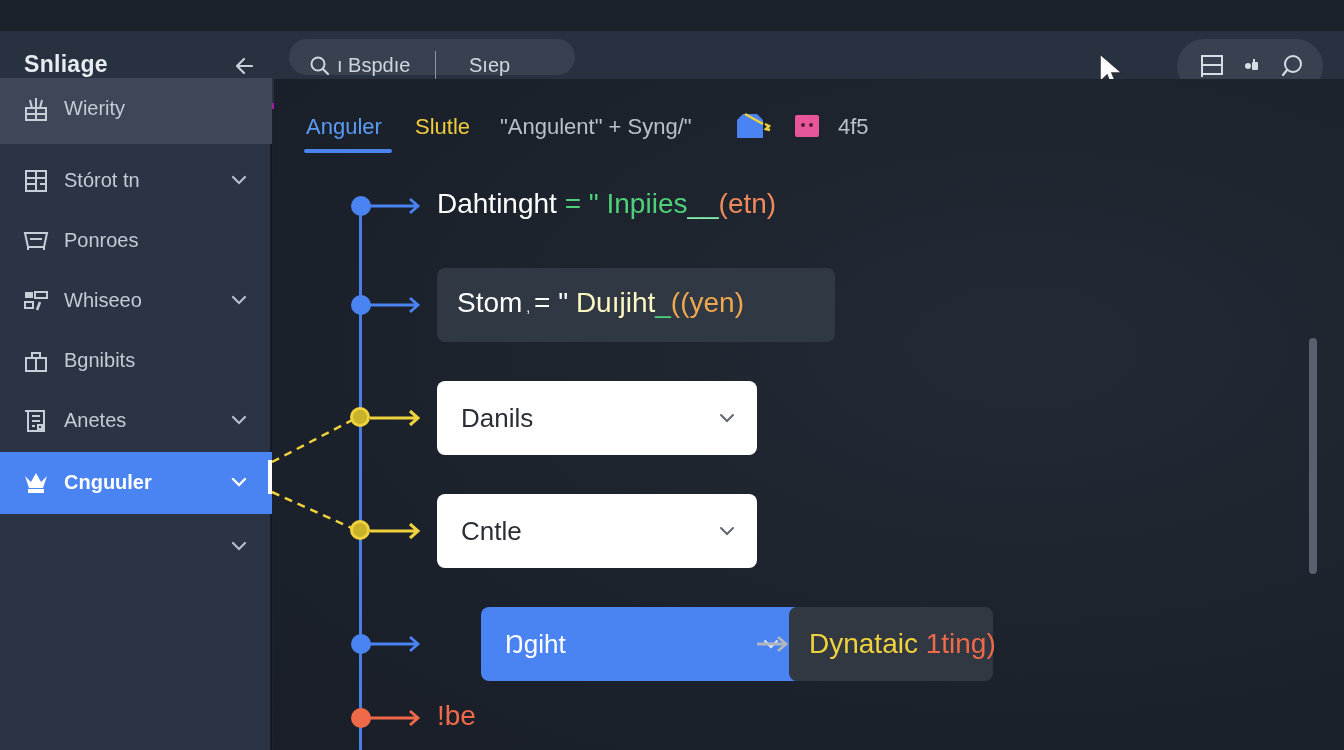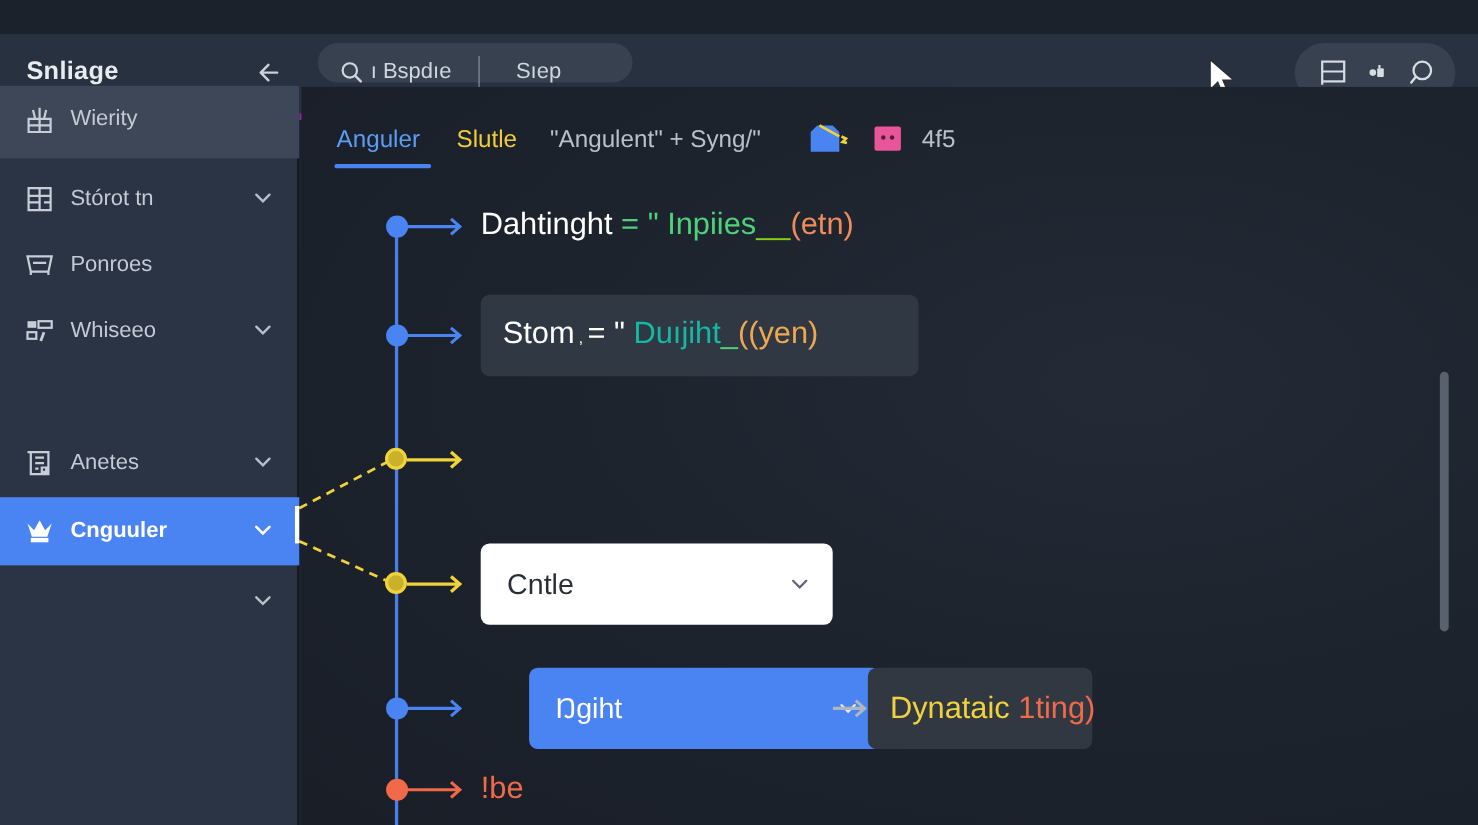--- a/index.html
+++ b/index.html
@@ -148,20 +148,28 @@
           </svg>
       </div>
       <span class="lbl">Whiseeo</span>
       <div class="chev">
         <svg width="22" height="20" viewBox="0 0 22 20">
             <path d="M5 7l6 6 6-6" stroke="currentColor" stroke-width="2.2" fill="none" stroke-linecap="round"></path>
           </svg>
       </div>
     </div>
 
+    <div class="s-item" style="top:252px">
+      <div class="ic">
+        <svg width="28" height="26" viewBox="0 0 28 26">
+            <path d="M4 10h20v13H4zM14 10v13M10 10V5h8v5" stroke="currentColor" stroke-width="2" fill="none"></path>
+          </svg>
+      </div>
+      <span class="lbl">Bgnibits</span>
+    </div>
 
     <div class="s-item" style="top:312px">
       <div class="ic">
         <svg width="28" height="26" viewBox="0 0 28 26">
             <path d="M6 3h16v20H6zM3 3h3M10 8h8M10 13h8M10 18h3M16 17h4v4h-4z" stroke="currentColor" stroke-width="2" fill="none"></path>
           </svg>
       </div>
       <span class="lbl">Anetes</span>
       <div class="chev">
         <svg width="22" height="20" viewBox="0 0 22 20">
@@ -222,37 +230,45 @@
     <path d="M4 52 L88 8" stroke="#f0d23c" stroke-width="2.5" stroke-dasharray="8 6" fill="none"></path>
     <path d="M4 82 L88 120" stroke="#f0d23c" stroke-width="2.5" stroke-dasharray="8 6" fill="none"></path>
     <rect x="0" y="50" width="4" height="34" fill="#ffffff"></rect>
   </svg>
 
   <div class="node blue" style="left:351px; top:196px"></div>
   <svg class="arrow" style="left:370px; top:196px" width="54" height="20">
       <path d="M0 10h48M40 3l8 7-8 7" stroke="#4a83f2" stroke-width="2.8" fill="none"></path>
     </svg>
   <div class="code-line" style="left:437px; top:188px">
-    <span style="color:#ffffff">Dahtinght</span><span style="color:#4fd07a"> = " </span><span style="color:#4fd07a">Inpiies</span><span style="color:#84cc16">__</span><span style="color:#f08a5a">(etn)</span>
+    <span style="color:#ffffff">Dahtinght</span><span style="color:#4fd07a"> = " </span><span style="color:#4fd07a">Inpiies</span><span style="color:#86efac">__</span><span style="color:#f08a5a">(etn)</span>
   </div>
 
   <div class="node blue" style="left:351px; top:295px"></div>
   <svg class="arrow" style="left:370px; top:295px" width="54" height="20">
       <path d="M0 10h48M40 3l8 7-8 7" stroke="#4a83f2" stroke-width="2.8" fill="none"></path>
     </svg>
   <div class="code-box">
     <div class="code-line" style="left:20px; top:19px">
-      <span style="color:#ffffff">Stom</span><span style="color:#ffffff; font-size:14px"> ,  </span><span style="color:#ffffff">= " </span><span style="color:#14b8a6">Duıjiht</span><span style="color:#4fd07a">_</span><span style="color:#f0a850">((yen)</span>
+      <span style="color:#ffffff">Stom</span><span style="color:#ffffff; font-size:14px"> ,  </span><span style="color:#ffffff">= " </span><span style="color:#fef9c3">Duıjiht</span><span style="color:#4fd07a">_</span><span style="color:#f0a850">((yen)</span>
     </div>
   </div>
 
   <div class="node yellow" style="left:350px; top:407px"></div>
   <svg class="arrow" style="left:370px; top:408px" width="54" height="20">
       <path d="M0 10h48M40 3l8 7-8 7" stroke="#f0d23c" stroke-width="3" fill="none"></path>
     </svg>
+  <div class="select" style="top:381px">
+    <span class="val">Danils</span>
+    <div class="chev">
+      <svg width="20" height="18" viewBox="0 0 20 18">
+          <path d="M4 6l6 6 6-6" stroke="currentColor" stroke-width="2" fill="none" stroke-linecap="round"></path>
+        </svg>
+    </div>
+  </div>
 
   <div class="node yellow" style="left:350px; top:520px"></div>
   <svg class="arrow" style="left:370px; top:521px" width="54" height="20">
       <path d="M0 10h48M40 3l8 7-8 7" stroke="#f0d23c" stroke-width="3" fill="none"></path>
     </svg>
   <div class="select" style="top:494px">
     <span class="val">Cntle</span>
     <div class="chev">
       <svg width="20" height="18" viewBox="0 0 20 18">
           <path d="M4 6l6 6 6-6" stroke="currentColor" stroke-width="2" fill="none" stroke-linecap="round"></path>

